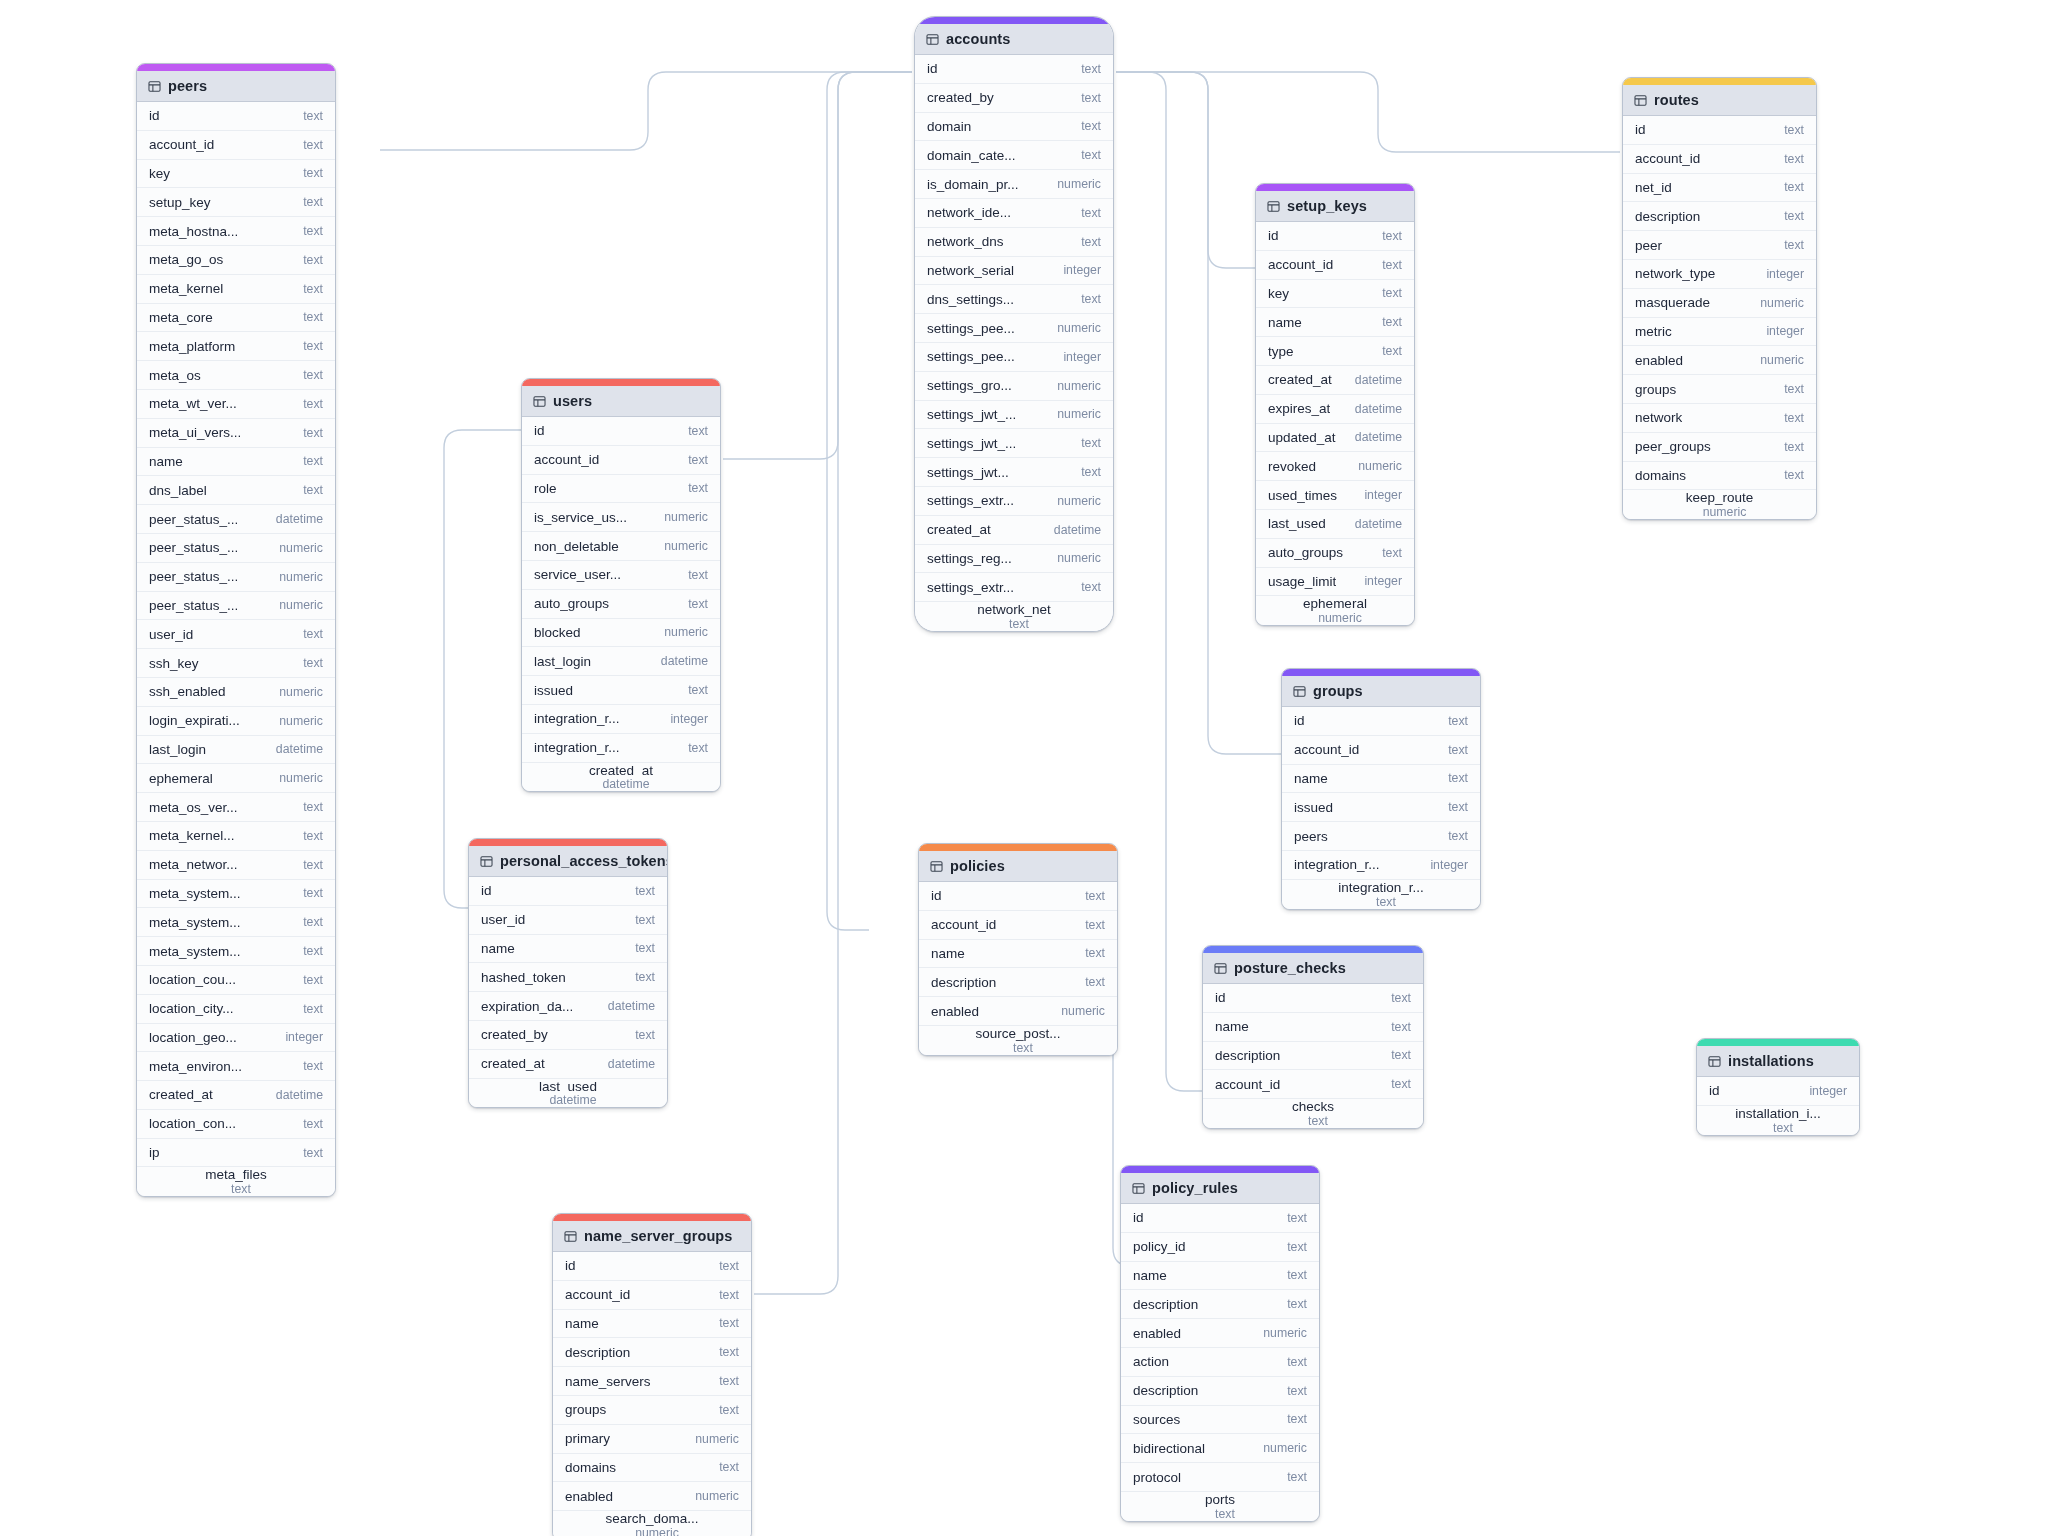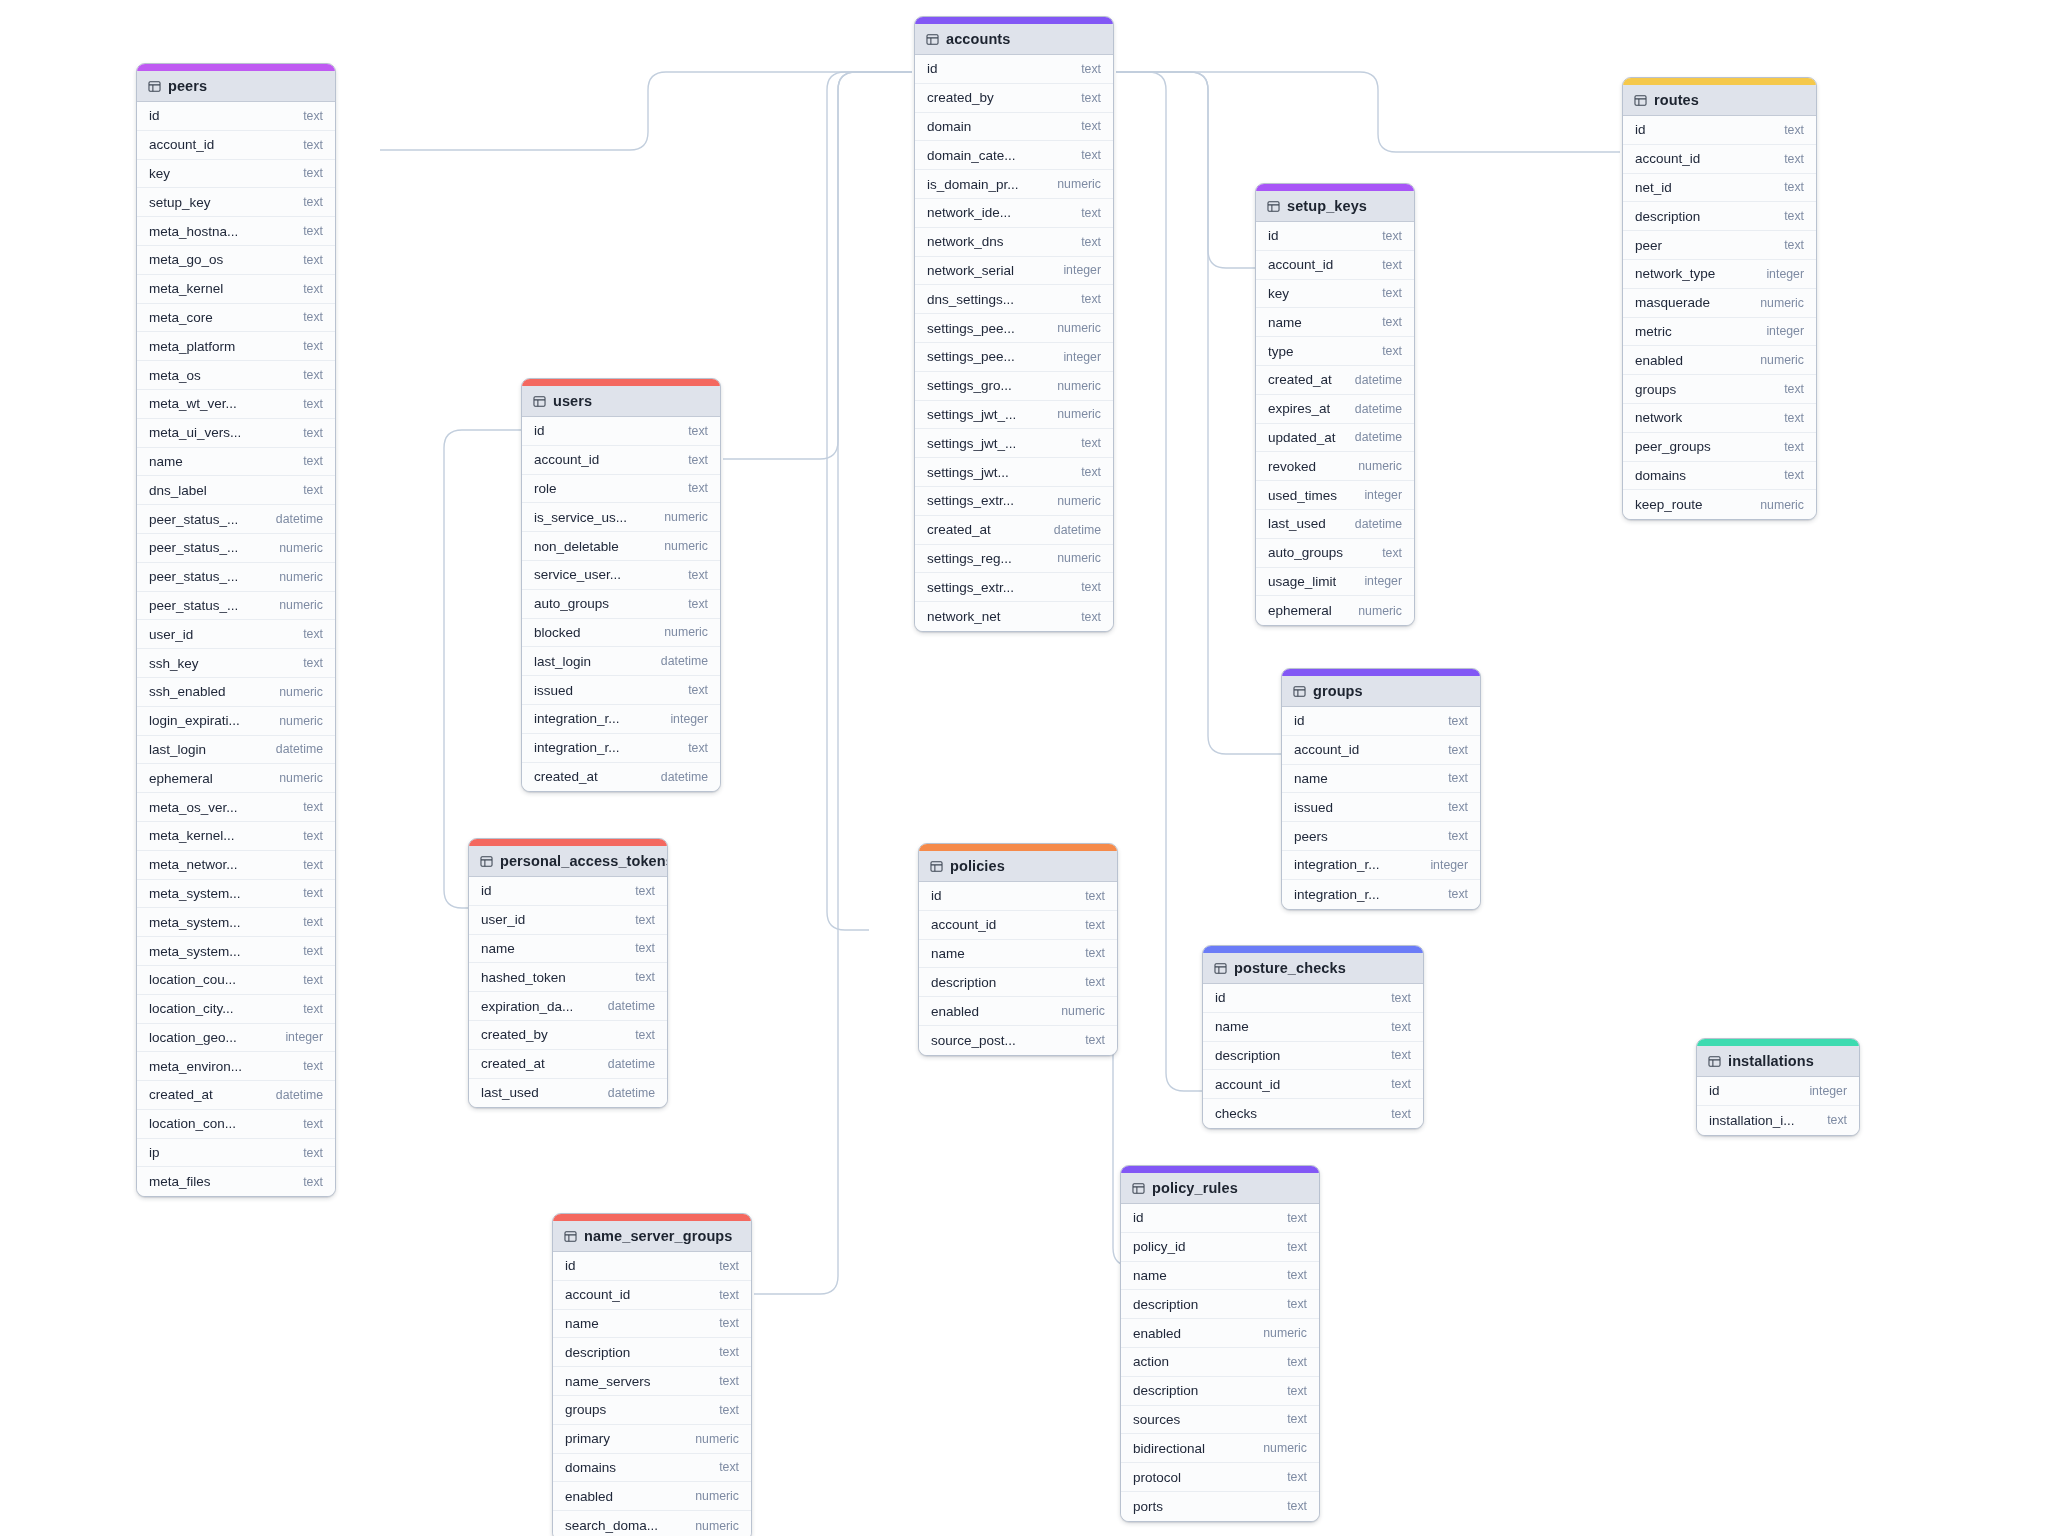--- a/index.html
+++ b/index.html
@@ -67,21 +67,21 @@
   .col-row {
     display: flex;
     align-items: center;
     justify-content: space-between;
     padding: 0 12px 0 12px;
     height: 28.8px;
     border-bottom: 1px solid #e9edf2;
     background: #fbfcfd;
     box-sizing: border-box;
   }
-  .col-row:last-child { border-bottom: none; }
+  .col-row:last-child { border-bottom: none; flex-direction: column; }
   .col-name {
     font-size: 13.5px;
     color: #20283a;
     white-space: nowrap;
     overflow: hidden;
   }
   .col-type {
     font-size: 12.3px;
     color: #7e8ba3;
     white-space: nowrap;
@@ -427,21 +427,21 @@
       </div>
       <div class="col-row">
         <span class="col-name">enabled</span>
         <span class="col-type">numeric</span>
       </div>
       <div class="col-row">
         <span class="col-name">search_doma...</span>
         <span class="col-type">numeric</span>
       </div>
     </div>
-    <div class="table-card" style="left: 914px; top: 16px; width: 200px;">
+    <div class="table-card" style="left: 914px; top: 16px; width: 200px; border-radius: 21px;">
       <span class="accent-bar" style="background: rgb(130, 87, 245);"></span>
       <div class="table-head">
         <span style="display: flex;">
           <svg class="tbl-icon" viewBox="0 0 16 16" fill="none" stroke="currentColor" stroke-width="1.3">
             <rect x="1.2" y="2.2" width="13.6" height="11.6" rx="1.4"></rect>
             <line x1="1.2" y1="6" x2="14.8" y2="6"></line>
             <line x1="6" y1="6" x2="6" y2="13.8"></line>
           </svg>
         </span>
         <span class="table-title">accounts</span>

